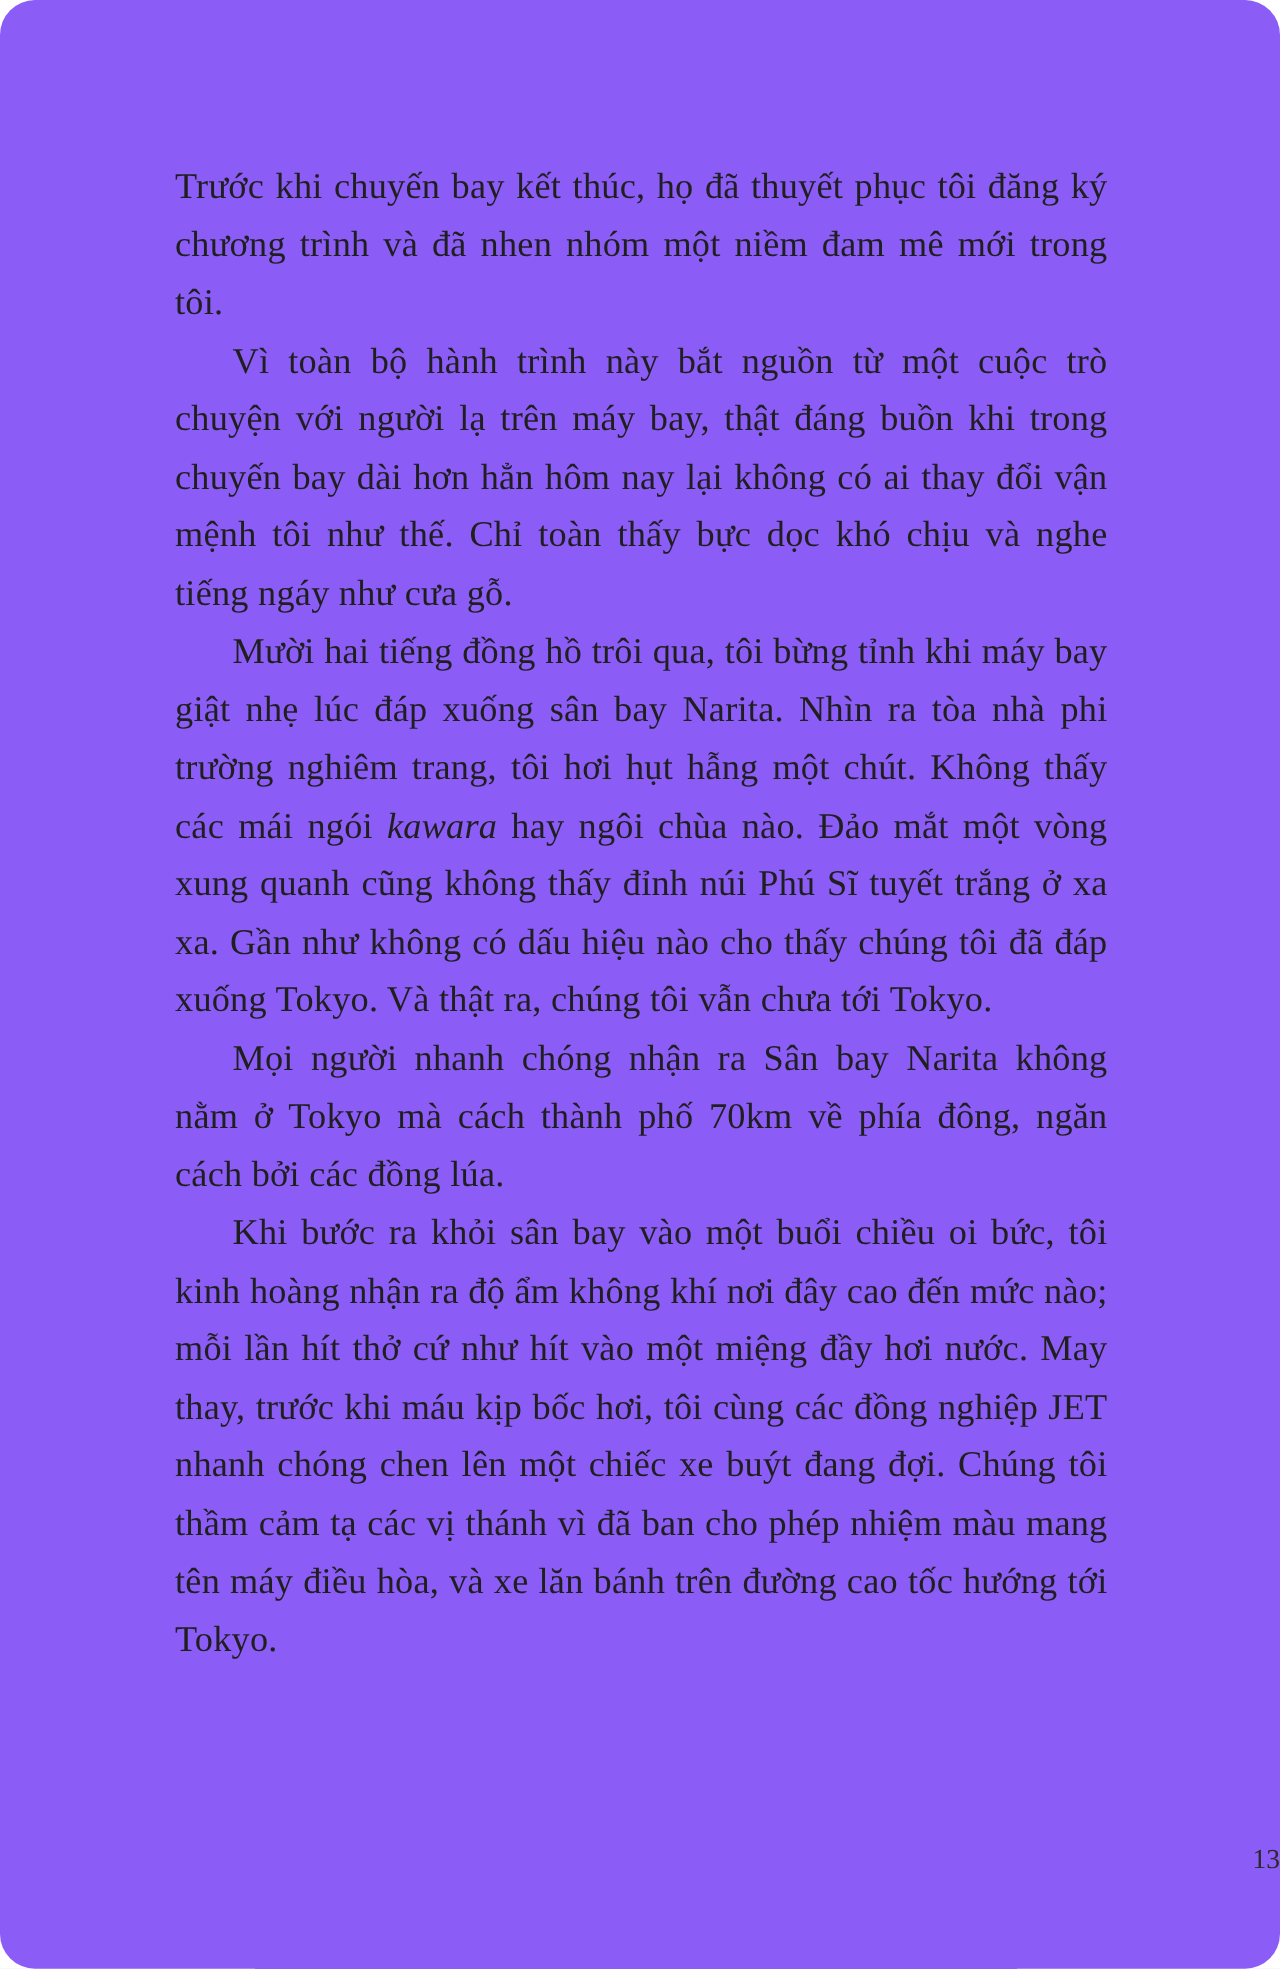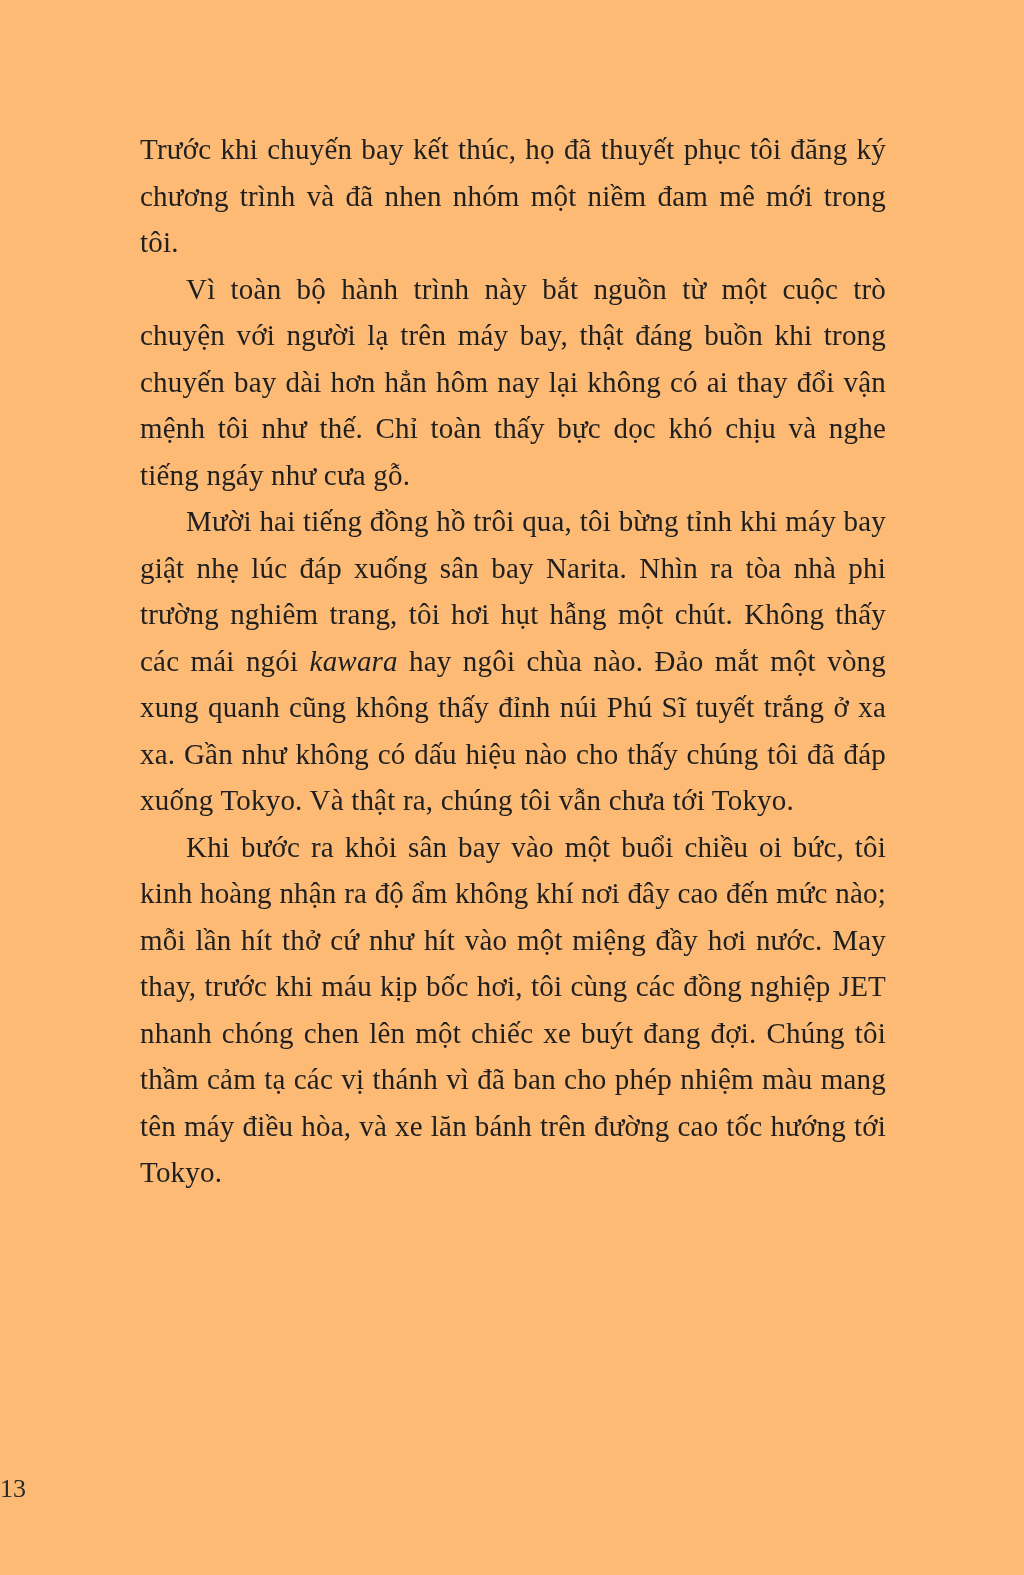--- a/index.html
+++ b/index.html
@@ -11,21 +11,22 @@
     width: 1024px;
     height: 1575px;
     position: relative;
     font-family: "Liberation Serif", serif;
     color: #1f1f1f;
     overflow: hidden;
   }
   .page {
     position: absolute;
     inset: 0;
-    background: #fdba74;
+    background: #8b5cf6;
+    border-radius: 28px;
   }
   .text-block {
     position: absolute;
     left: 140px;
     top: 126px;
     width: 746px;
     font-size: 29px;
     line-height: 46.5px;
     text-align: justify;
     letter-spacing: 0.2px;
@@ -39,29 +40,30 @@
   }
   em {
     font-style: italic;
     font-family: Liberation Serif, serif;
   }
   .page-number {
     position: absolute;
     left: 0;
     right: 0;
     top: 1474px;
-    text-align: left;
-    font-size: 26px;
+    text-align: right;
+    font-size: 22px;
     color: #2a2a2a;
   }
 </style>
 </head>
 <body>
 
 <div class="page">
   <div class="text-block">
       <p class="para"><span>Trước khi chuyến bay kết thúc, họ đã thuyết phục tôi đăng ký chương trình và đã nhen nhóm một niềm đam mê mới trong tôi.</span></p>
       <p class="para indent"><span>Vì toàn bộ hành trình này bắt nguồn từ một cuộc trò chuyện với người lạ trên máy bay, thật đáng buồn khi trong chuyến bay dài hơn hẳn hôm nay lại không có ai thay đổi vận mệnh tôi như thế. Chỉ toàn thấy bực dọc khó chịu và nghe tiếng ngáy như cưa gỗ.</span></p>
       <p class="para indent"><span>Mười hai tiếng đồng hồ trôi qua, tôi bừng tỉnh khi máy bay giật nhẹ lúc đáp xuống sân bay Narita. Nhìn ra tòa nhà phi trường nghiêm trang, tôi hơi hụt hẫng một chút. Không thấy các mái ngói </span><em>kawara</em><span> hay ngôi chùa nào. Đảo mắt một vòng xung quanh cũng không thấy đỉnh núi Phú Sĩ tuyết trắng ở xa xa. Gần như không có dấu hiệu nào cho thấy chúng tôi đã đáp xuống Tokyo. Và thật ra, chúng tôi vẫn chưa tới Tokyo.</span></p>
+      <p class="para indent"><span>Mọi người nhanh chóng nhận ra Sân bay Narita không nằm ở Tokyo mà cách thành phố 70km về phía đông, ngăn cách bởi các đồng lúa.</span></p>
       <p class="para indent"><span>Khi bước ra khỏi sân bay vào một buổi chiều oi bức, tôi kinh hoàng nhận ra độ ẩm không khí nơi đây cao đến mức nào; mỗi lần hít thở cứ như hít vào một miệng đầy hơi nước. May thay, trước khi máu kịp bốc hơi, tôi cùng các đồng nghiệp JET nhanh chóng chen lên một chiếc xe buýt đang đợi. Chúng tôi thầm cảm tạ các vị thánh vì đã ban cho phép nhiệm màu mang tên máy điều hòa, và xe lăn bánh trên đường cao tốc hướng tới Tokyo.</span></p>
     </div>
   <div class="page-number">13</div>
 </div>
 
 </body></html>

